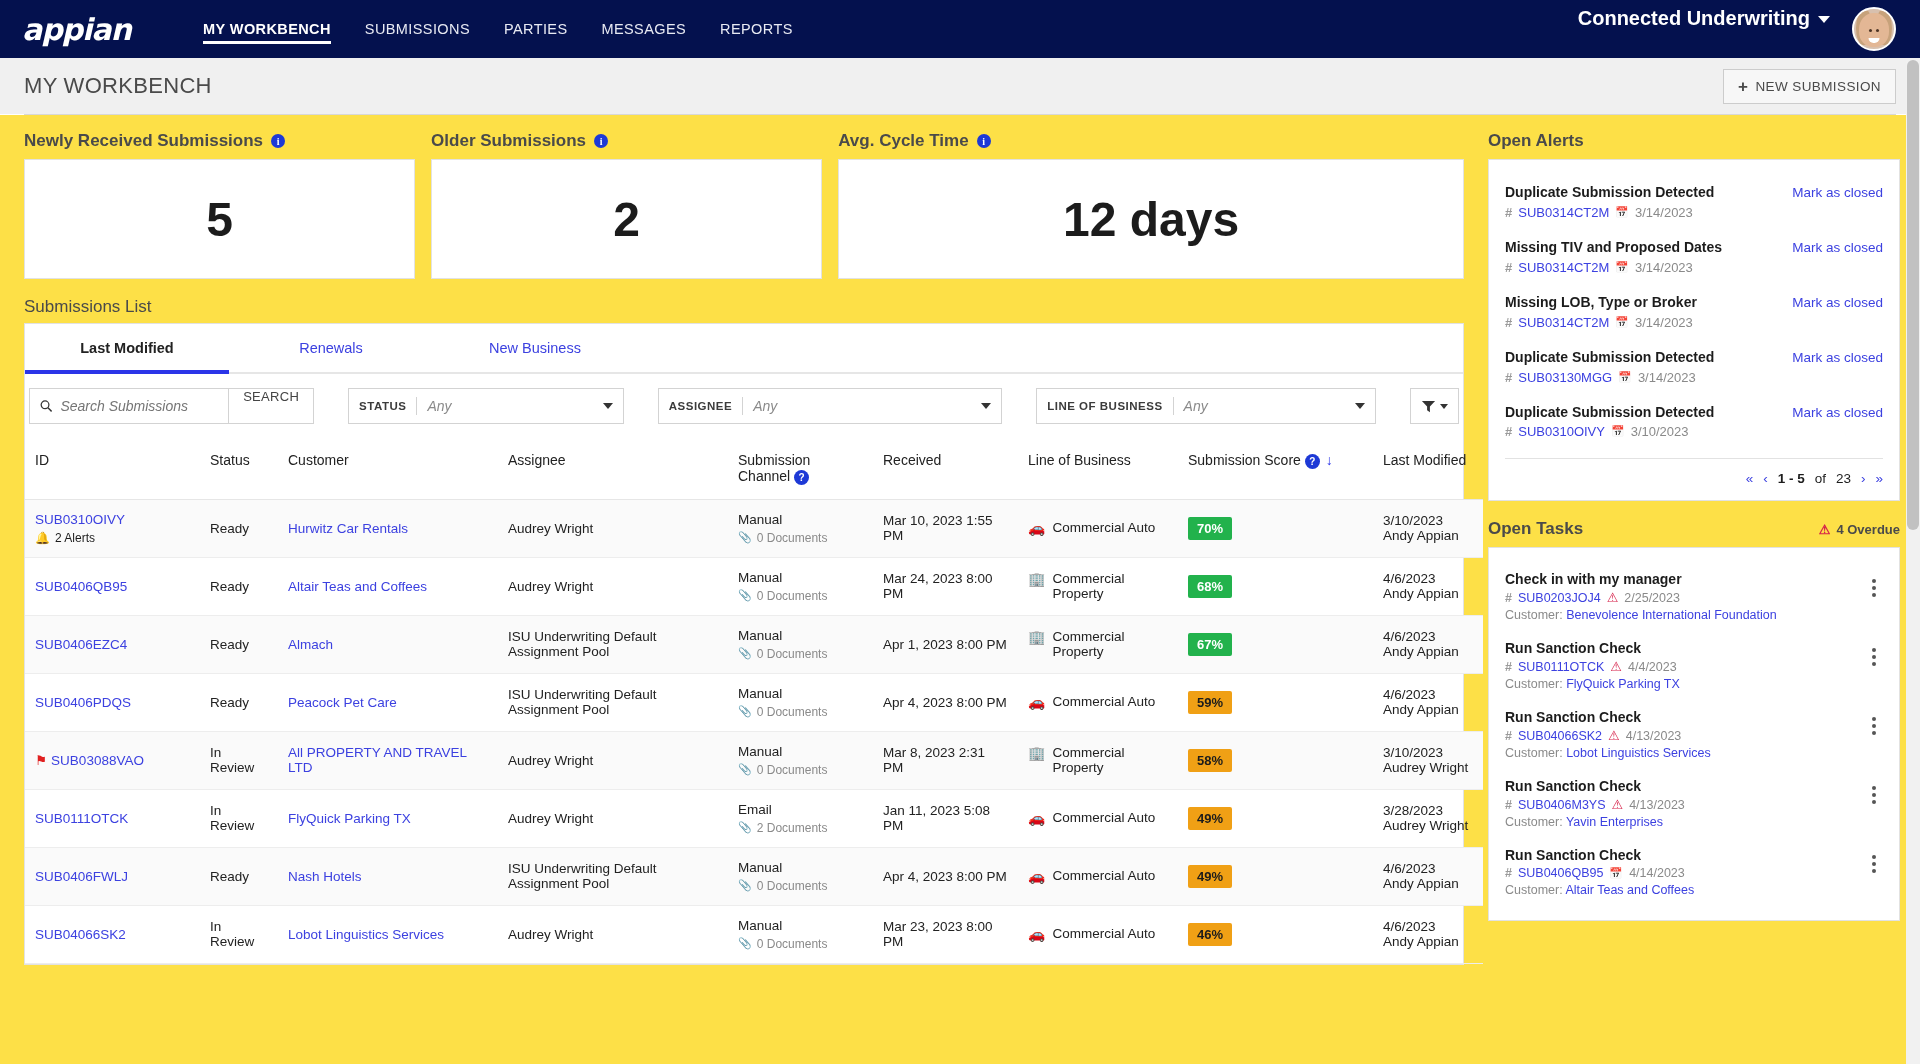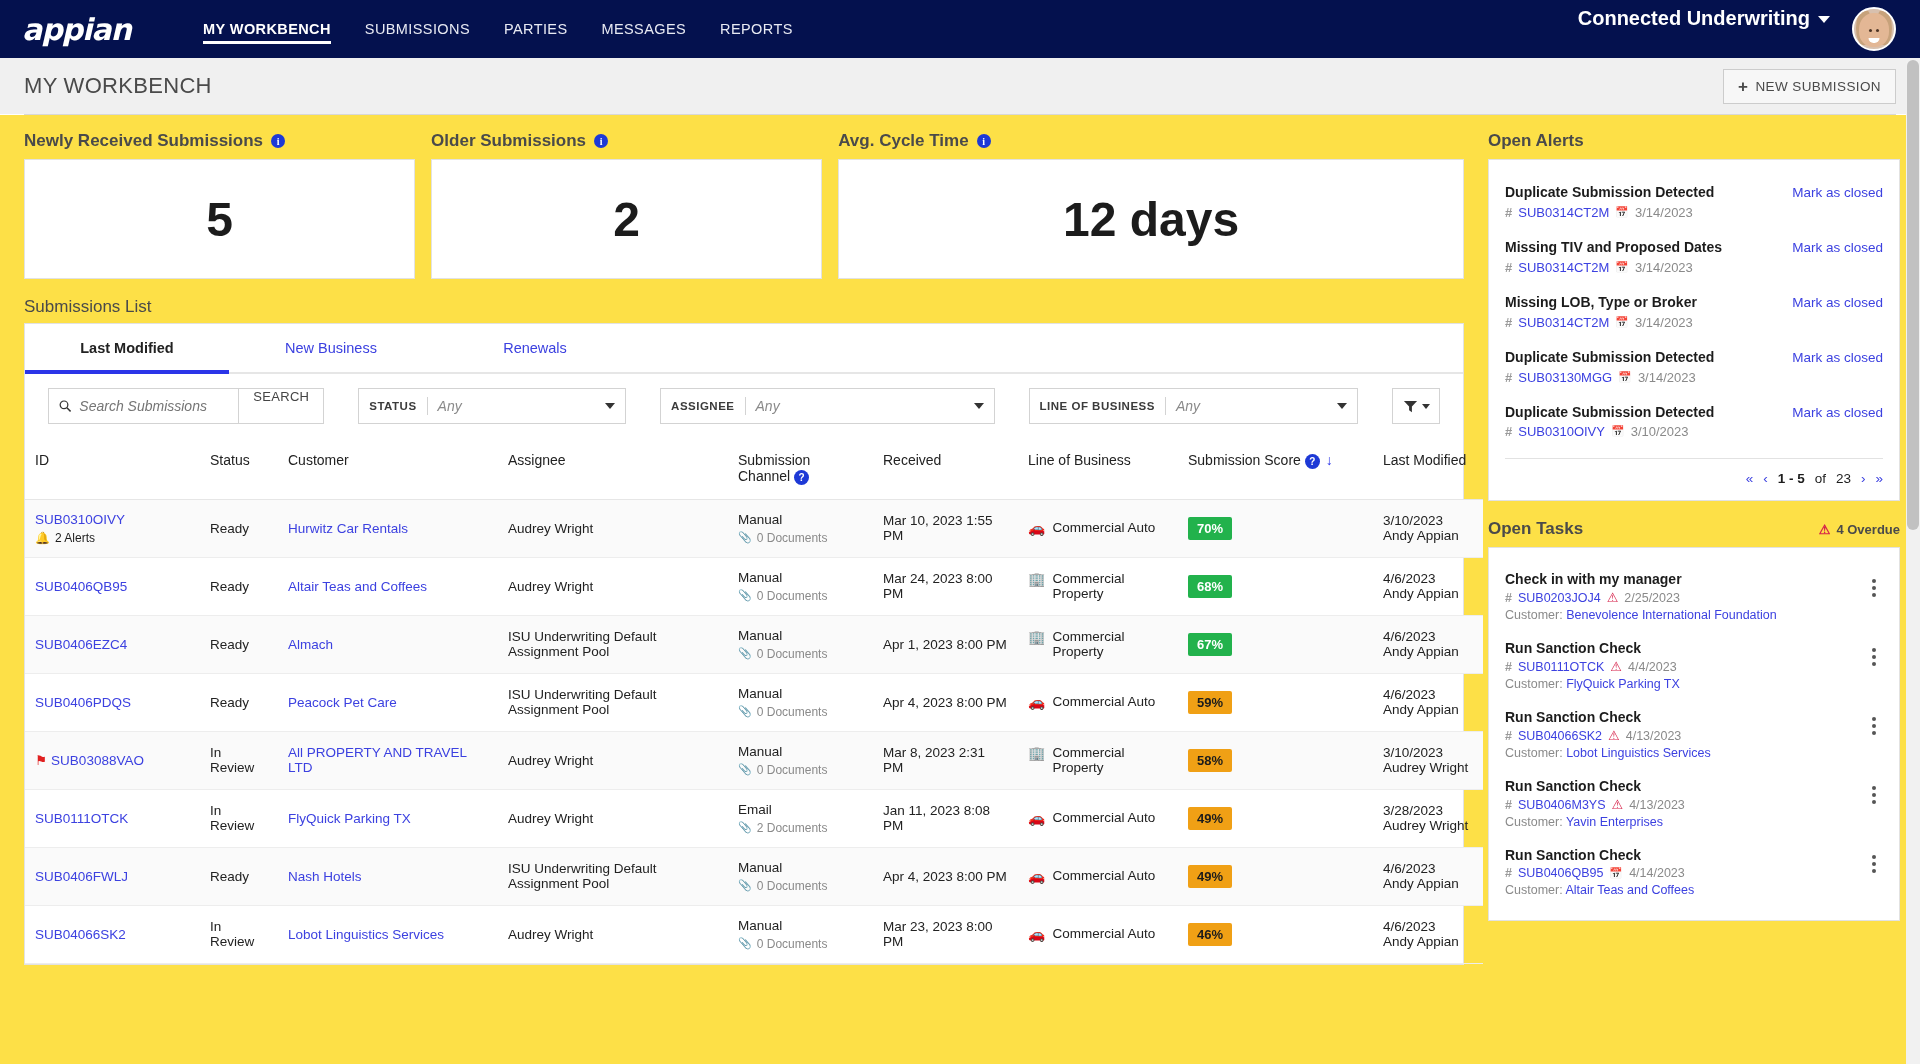--- a/index.html
+++ b/index.html
@@ -95,21 +95,21 @@
   .section-title { font-size: 17px; font-weight: 400; color:#4a4a4a; margin: 18px 0 6px; }
   .panel { background:#fff; border:1px solid #e2e2e2; }
   .tabs { display:flex; border-bottom:2px solid #e6e6e6; padding: 0; }
   .tab {
     padding: 16px 0; width: 204px; text-align:center; font-size:14.5px; color:#3c41e0;
     cursor:pointer; position:relative;
   }
   .tab.active { color:#222; font-weight:700; }
   .tab.active::after { content:""; position:absolute; left:0; right:0; bottom:-2px; height:4px; background:#2b35e8; }
 
-  .filters { display:flex; gap:34px; padding: 14px 23px; align-items:center; }
+  .filters { display:flex; gap:34px; padding: 14px 4px; align-items:center; }
   .search-group { display:flex; width: 290px; }
   .search-box {
     flex:1; border:1px solid #d3d3d3; border-right:none; display:flex; align-items:center;
     gap:8px; padding: 0 10px; height: 36px;
   }
   .search-box input {
     border:none; outline:none; font-size:14px; font-style:italic; color:#8a8a8a;
     font-family:"Liberation Sans", sans-serif; width:100%; background:transparent;
   }
   .search-btn {
@@ -254,22 +254,22 @@
           <div class="kpi-value">12 days</div>
         </div>
       </div>
     </div>
 
     <div class="section-title">Submissions List</div>
 
     <div class="panel">
       <div class="tabs">
         <div class="tab active">Last Modified</div>
+        <div class="tab">Renewals</div>
         <div class="tab">New Business</div>
-        <div class="tab">Renewals</div>
       </div>
 
       <div class="filters">
         <div class="search-group">
           <div class="search-box">
             <svg width="14" height="14" viewBox="0 0 16 16">
                 <circle cx="6.5" cy="6.5" r="5" fill="none" stroke="#333" stroke-width="1.6"></circle>
                 <line x1="10.3" y1="10.3" x2="15" y2="15" stroke="#333" stroke-width="1.8"></line>
               </svg>
             <input type="text" placeholder="Search Submissions" style="">
@@ -456,21 +456,21 @@
 
           <tr>
             <td><span class="lnk">SUB0111OTCK</span></td>
             <td>In Review</td>
             <td><span class="lnk">FlyQuick Parking TX</span></td>
             <td>Audrey Wright</td>
             <td><span>Email</span><div class="sub-note">
                   <span class="clip">📎</span>
                   <span>2 Documents</span>
                 </div></td>
-            <td>Jan 11, 2023 8:08 PM</td>
+            <td>Jan 11, 2023 5:08 PM</td>
             <td>
                 <div class="lob">
                   <span class="lob-ico">🚗</span>
                   <span>Commercial Auto</span>
                 </div>
               </td>
             <td><span class="badge b-orange">49%</span></td>
             <td>
                 <div>3/28/2023</div>
                 <div>Audrey Wright</div>

